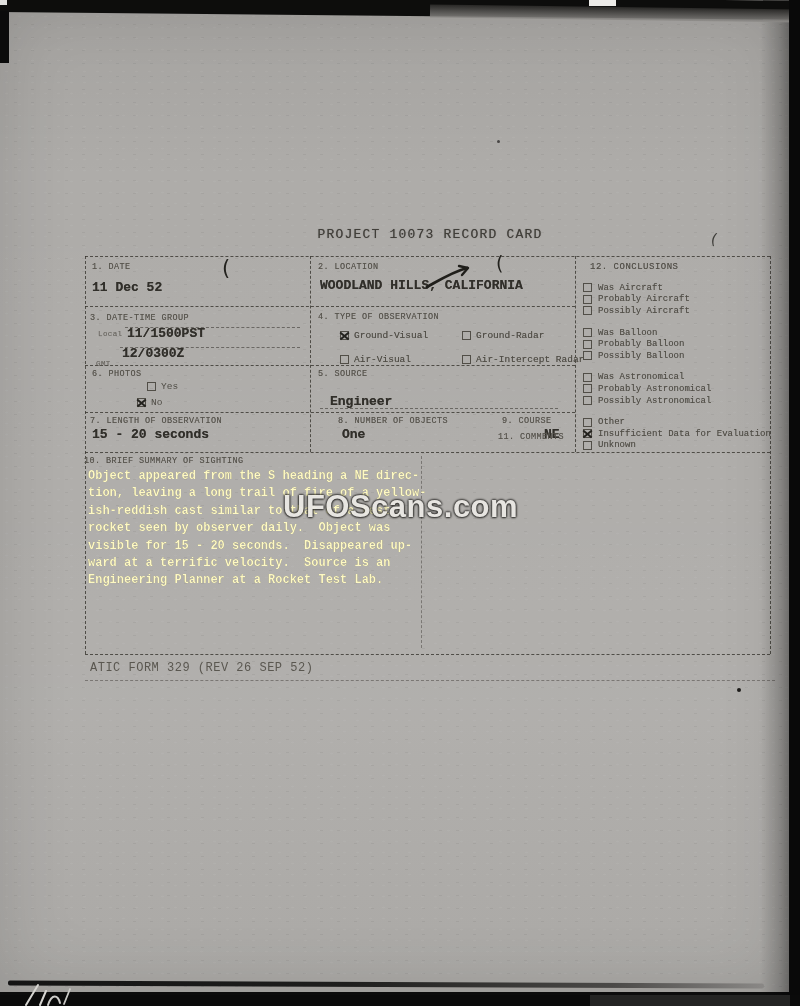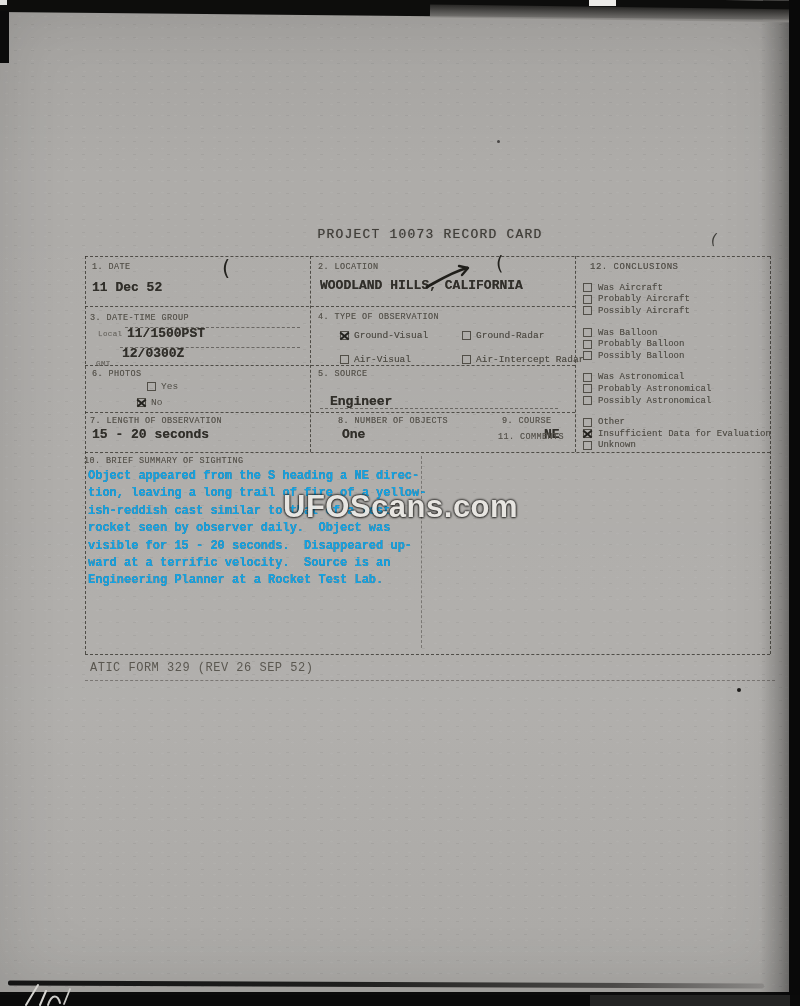--- a/index.html
+++ b/index.html
@@ -64,21 +64,21 @@
   .concl{position:absolute;left:582px;top:262px;width:188px;z-index:3;}
   .concl .hdr{font-size:9px;letter-spacing:.5px;color:#514e47;margin-left:8px;
         text-shadow:0 0 .5px rgba(81,78,71,.6);}
   .cgroup{margin-top:10px;}
   .citem{height:11.6px;font-size:9px;color:#514e47;white-space:nowrap;display:flex;align-items:center;
         text-shadow:0 0 .5px rgba(81,78,71,.55);}
   .citem .cbox{margin-right:6px;margin-left:1px;}
   .summary-block{position:absolute;left:88px;top:469px;z-index:3;}
   .comments-block{position:absolute;left:437px;top:469px;z-index:3;}
   .summary-block .typed-line,.comments-block .typed-line{
-        font-size:12px;font-weight:bold;color:#0ea5e9;white-space:pre;height:17.4px;
+        font-size:12px;font-weight:bold;color:#fef9c3;white-space:pre;height:17.4px;
         text-shadow:0 0 .6px rgba(51,49,44,.75);}
 
   
   .watermark{position:absolute;left:283px;top:489px;z-index:8;
     font-family:"Liberation Sans","DejaVu Sans",sans-serif;font-weight:bold;font-size:31px;
     color:#eceae6;opacity:.93;letter-spacing:.5px;
     text-shadow:0 1px 2px rgba(32,31,29,.9),0 -1px 2px rgba(32,31,29,.65),
                 1px 0 2px rgba(32,31,29,.7),-1px 0 2px rgba(32,31,29,.7);}
 
   

